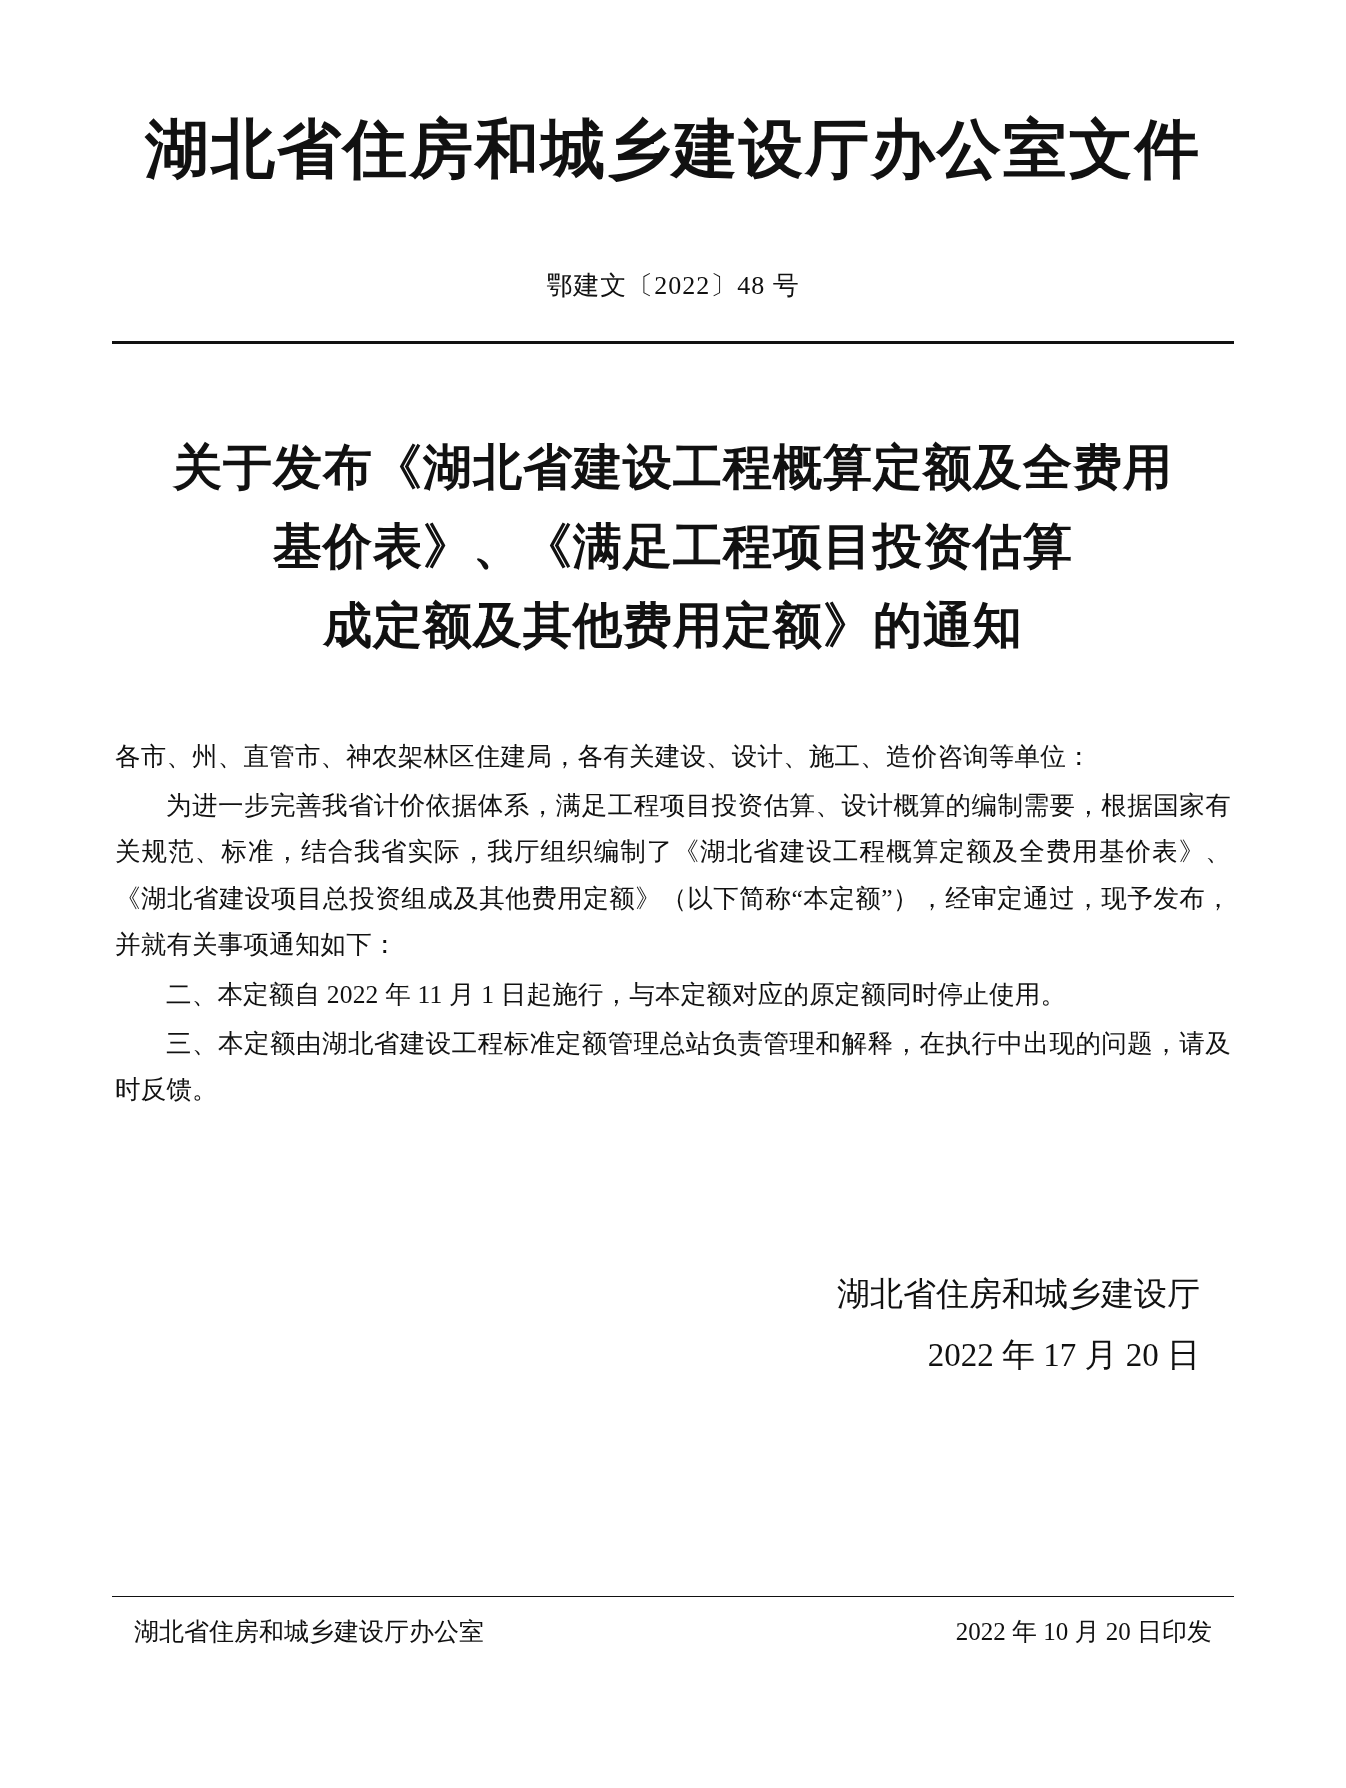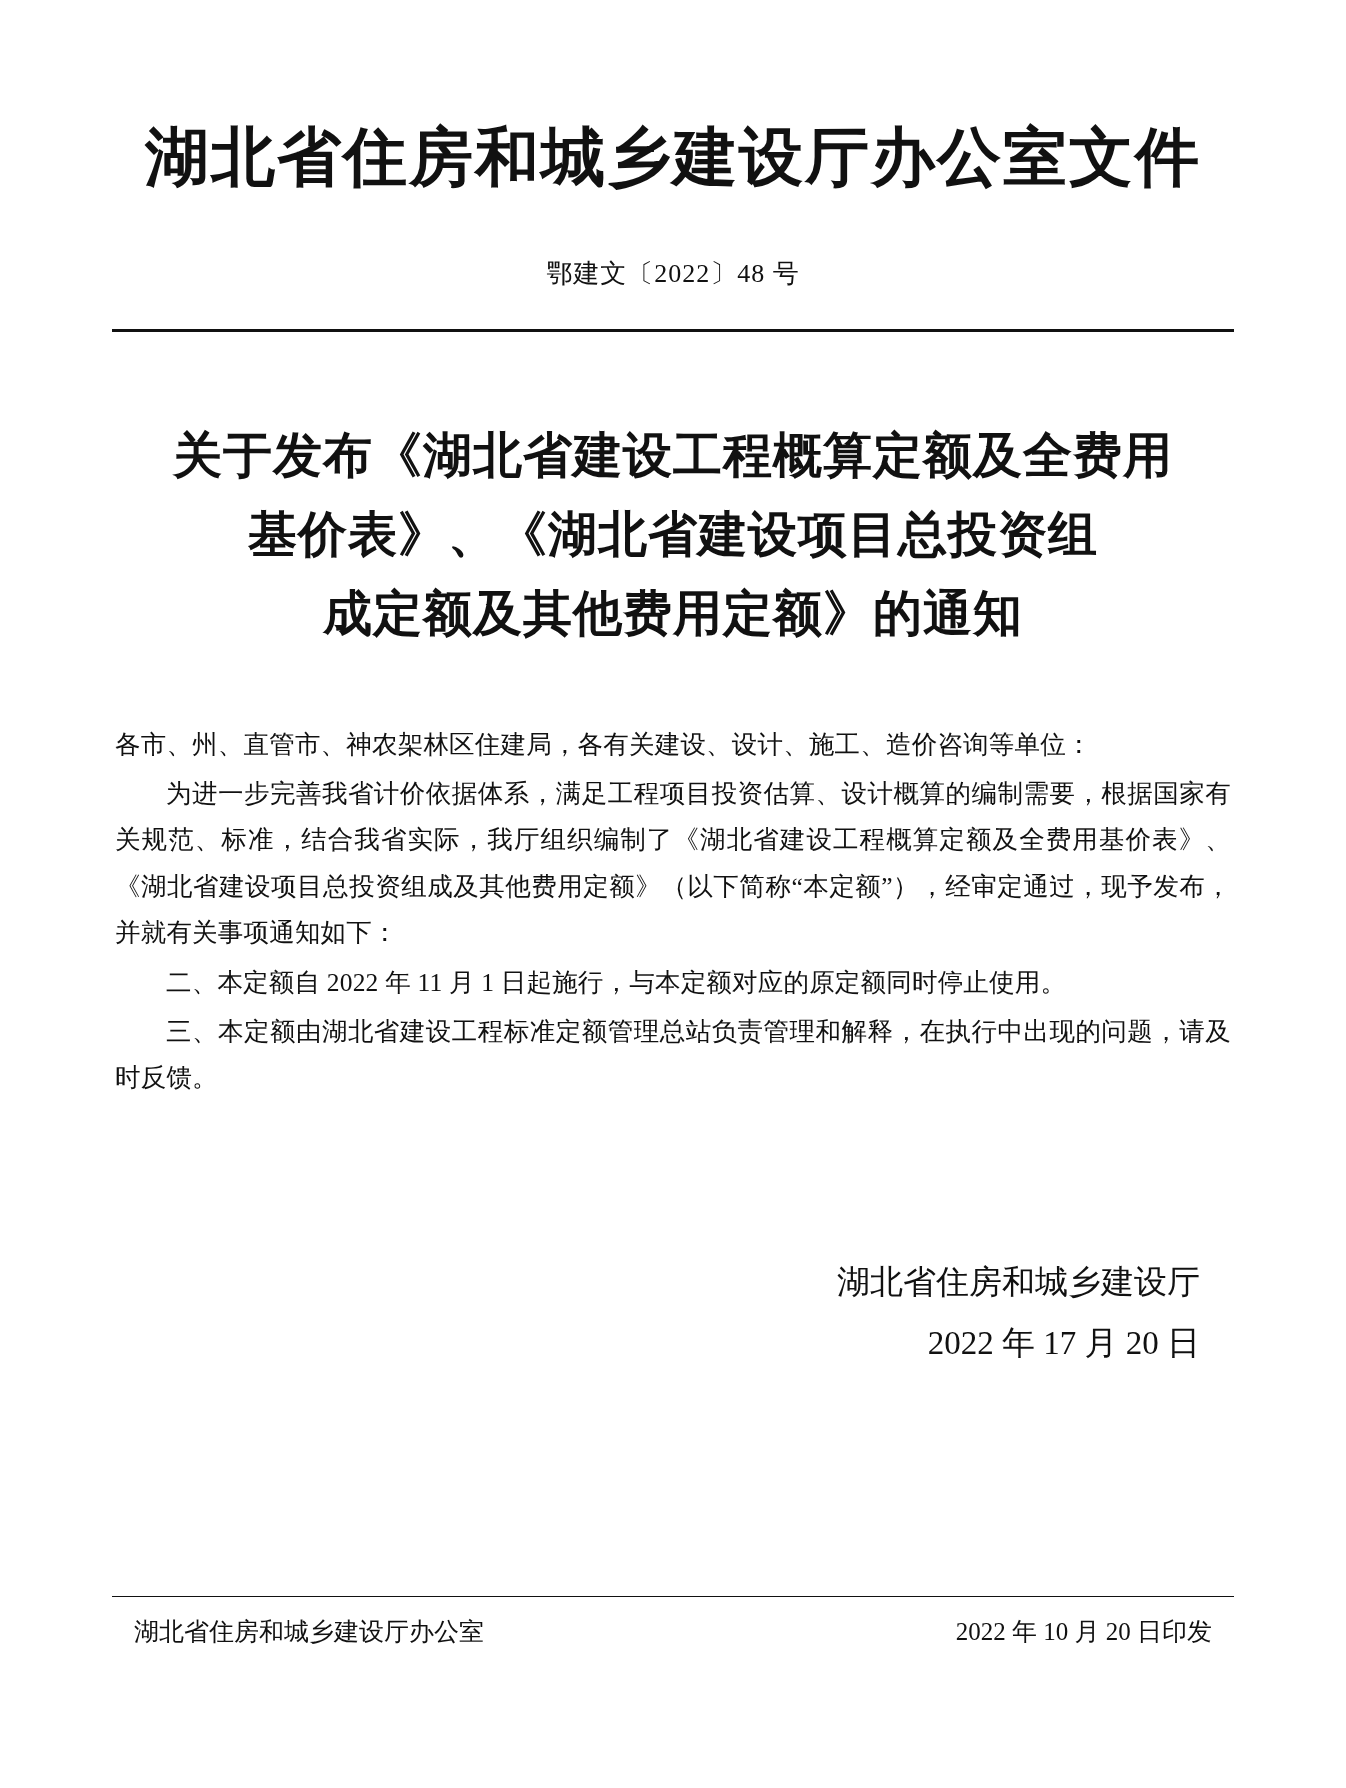--- a/index.html
+++ b/index.html
@@ -15,42 +15,42 @@
     position: relative;
     overflow: hidden;
   }
   .page {
     position: absolute;
     left: 0;
     top: 0;
     width: 1346px;
     height: 1788px;
     box-sizing: border-box;
-    padding: 8px 112px;
+    padding: 0 112px;
   }
 
   
   .masthead {
     text-align: center;
     margin-top: 112px;
   }
   .masthead-title {
     font-family: "Liberation Serif", "DejaVu Serif", serif;
     font-weight: bold;
     font-size: 64px;
     letter-spacing: 2px;
     line-height: 1.18;
     color: #111111;
     white-space: nowrap;
   }
 
   .doc-number {
     text-align: center;
     font-size: 26px;
-    margin-top: 60px;
+    margin-top: 80px;
     letter-spacing: 1px;
     color: #111111;
   }
 
   .red-rule {
     margin-top: 38px;
     height: 3px;
     background: #111111;
     width: 100%;
   }
@@ -119,21 +119,21 @@
   <div class="masthead">
     <div class="masthead-title">湖北省住房和城乡建设厅办公室文件</div>
   </div>
 
   <div class="doc-number">鄂建文〔2022〕48 号</div>
 
   <div class="red-rule"></div>
 
   <div class="doc-title">
     <div>关于发布《湖北省建设工程概算定额及全费用</div>
-    <div>基价表》、《湖北省建设项目总投资组</div>
+    <div>基价表》、《满足工程项目投资估算</div>
     <div>成定额及其他费用定额》的通知</div>
   </div>
 
   <div class="body-text">
     <p>各市、州、直管市、神农架林区住建局，各有关建设、设计、施工、造价咨询等单位：</p>
     <p class="indent2">为进一步完善我省计价依据体系，满足工程项目投资估算、设计概算的编制需要，根据国家有关规范、标准，结合我省实际，我厅组织编制了《湖北省建设工程概算定额及全费用基价表》、《湖北省建设项目总投资组成及其他费用定额》（以下简称“本定额”），经审定通过，现予发布，并就有关事项通知如下：</p>
     <p class="indent2">二、本定额自 2022 年 11 月 1 日起施行，与本定额对应的原定额同时停止使用。</p>
     <p class="indent2">三、本定额由湖北省建设工程标准定额管理总站负责管理和解释，在执行中出现的问题，请及时反馈。</p>
   </div>
 

